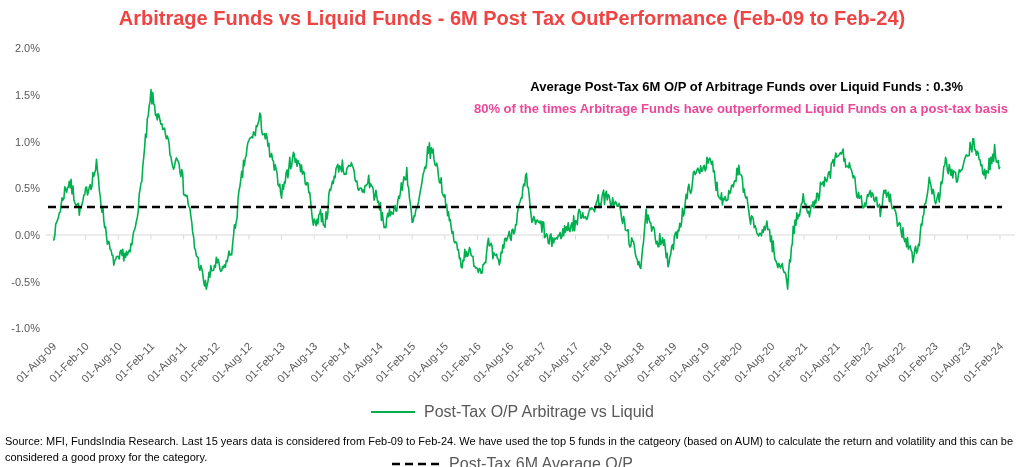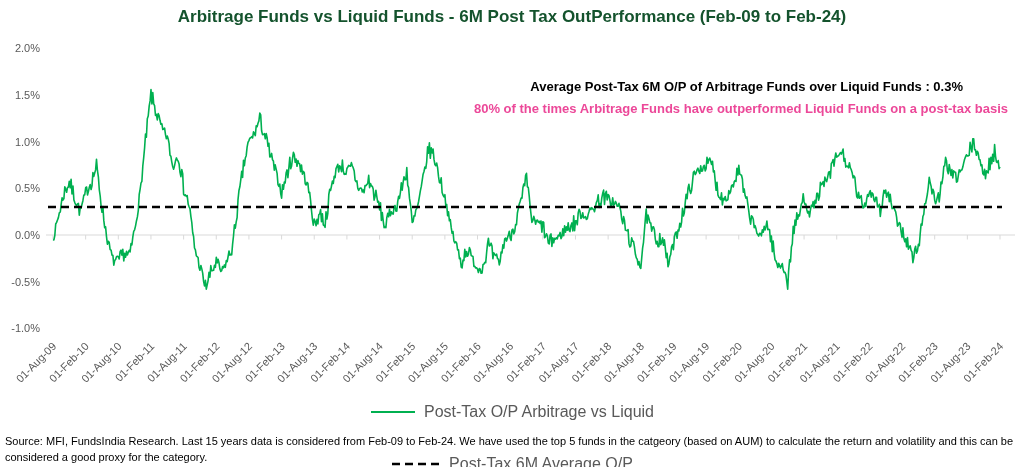--- a/index.html
+++ b/index.html
@@ -1,19 +1,19 @@
 <!DOCTYPE html>
 <html><head>
 <meta charset="utf-8">
 <style>
   html,body{margin:0;padding:0;background:#ffffff;}
   .page{position:relative;width:1024px;height:467px;background:#ffffff;overflow:hidden;
         font-family:"Liberation Sans","DejaVu Sans",sans-serif;}
   .title{position:absolute;top:7px;left:0;width:1024px;text-align:center;
-         font-size:17px;font-weight:bold;color:#14532d;letter-spacing:0px;}
+         font-size:20px;font-weight:bold;color:#ef4444;letter-spacing:0px;}
   .ann{position:absolute;font-size:13px;font-weight:bold;white-space:nowrap;}
   .ann1{top:79px;right:61px;color:#000000;}
   .ann2{top:101px;right:16px;color:#ec4899;}
   #chart{position:absolute;top:0;left:0;}
   .legend{position:absolute;top:403px;left:0;width:1024px;display:flex;
           justify-content:center;align-items:center;gap:34px;font-size:16px;color:#595959;flex-direction:column;}
   .legend-item{display:flex;align-items:center;gap:8px;}
   .footer{position:absolute;top:434px;left:5px;width:1014px;font-size:11px;
           line-height:1.42;color:#000000;}
 </style>

